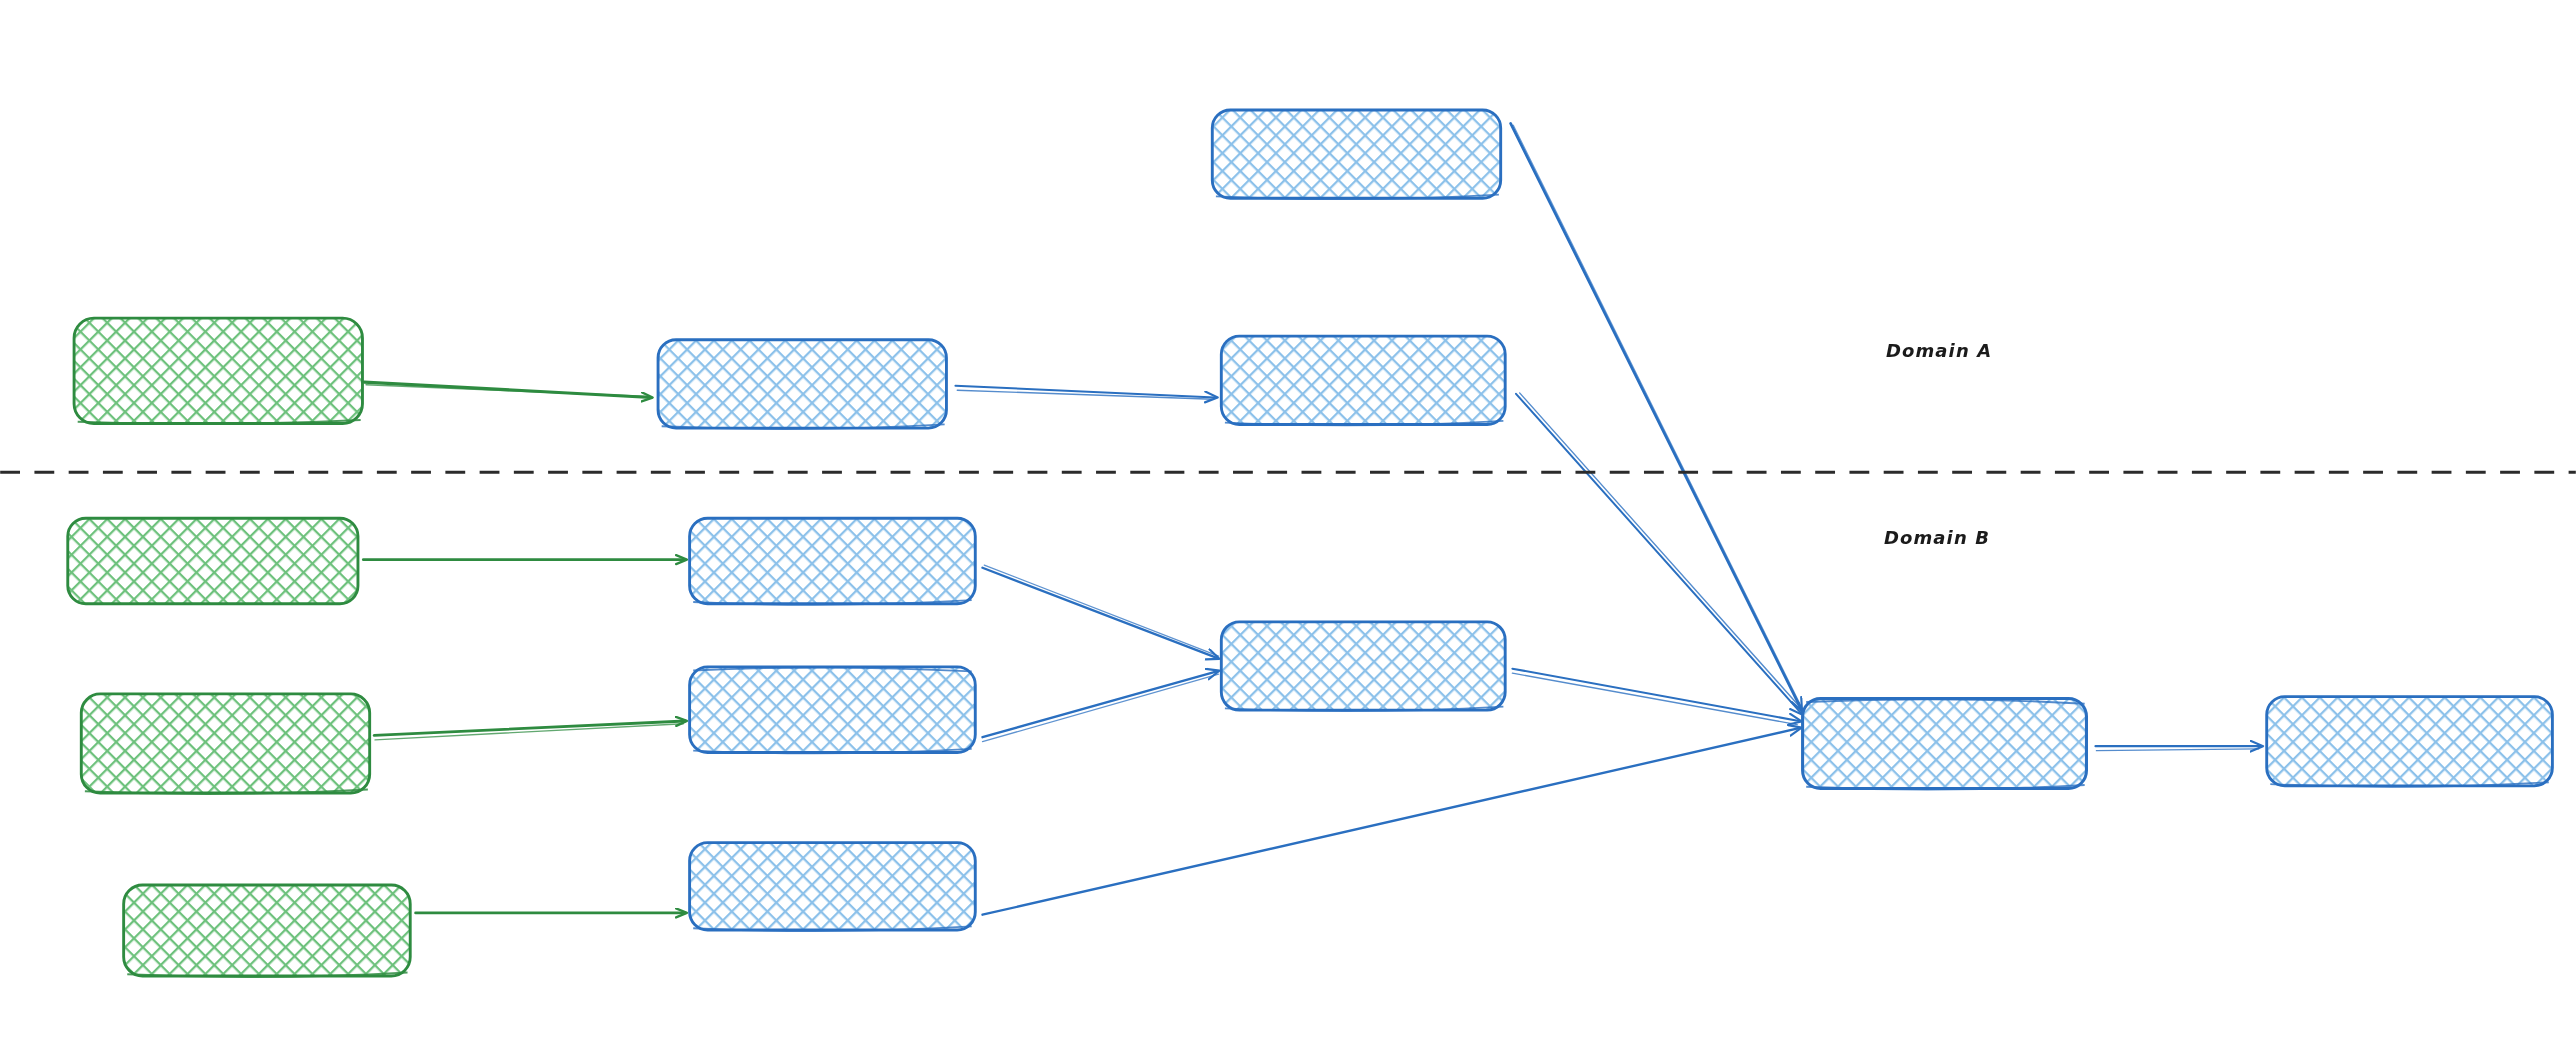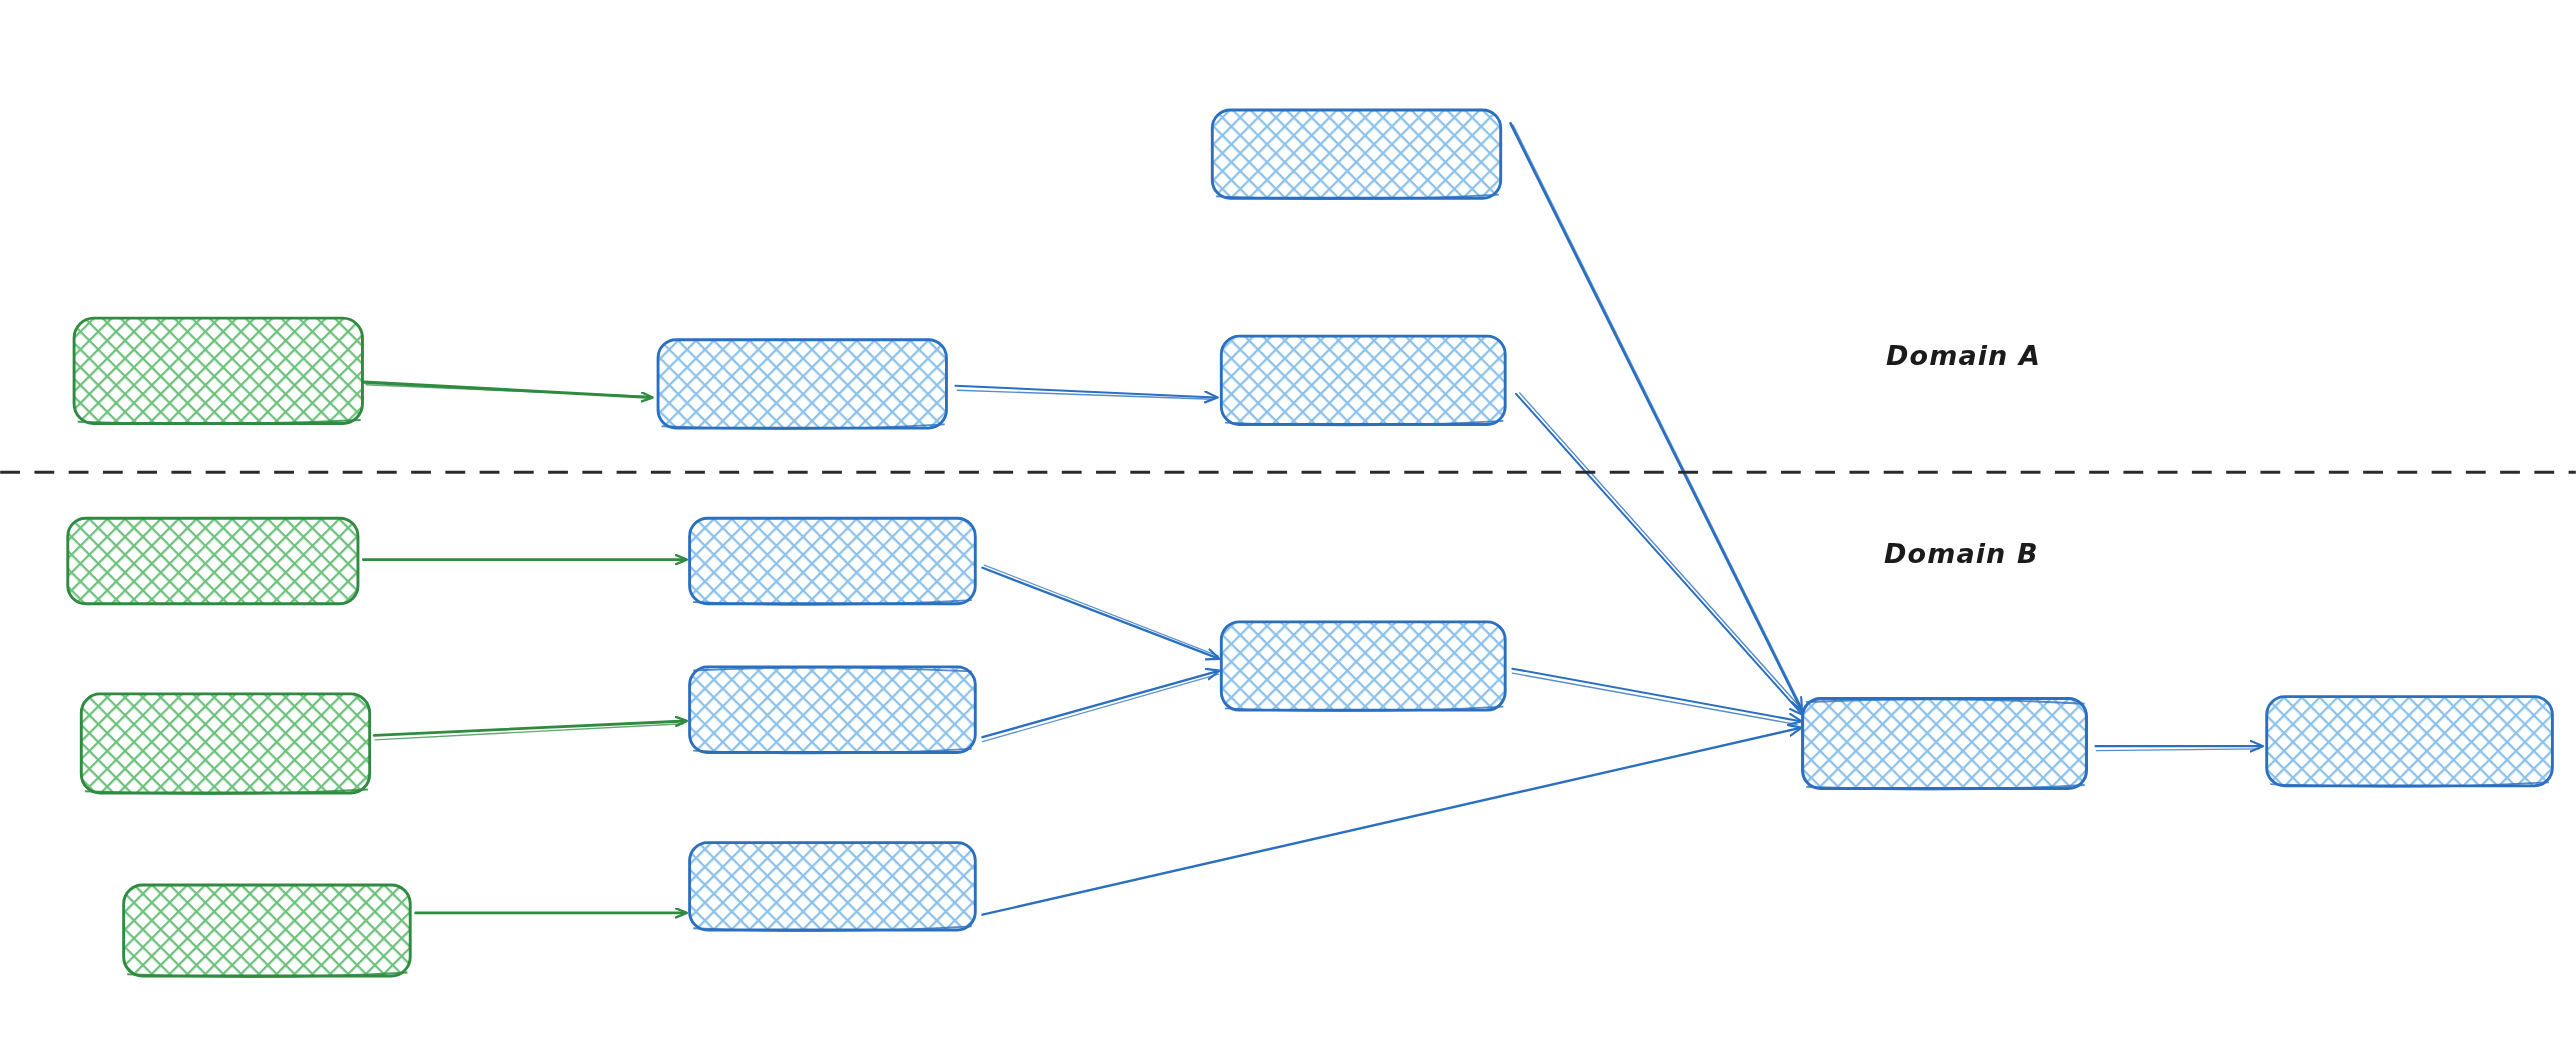--- a/index.html
+++ b/index.html
@@ -21,30 +21,30 @@
   #diagram-svg {
     position: absolute;
     left: 0;
     top: 0;
     width: 2576px;
     height: 1049px;
   }
   .domain-label {
     position: absolute;
     font-family: "DejaVu Sans", sans-serif;
-    font-size: 27px;
+    font-size: 18px;
     font-style: italic;
     font-weight: 600;
     letter-spacing: 1.1px;
     color: #1b1b1b;
     white-space: nowrap;
     user-select: none;
   }
   #label-domain-a { left: 1886px; top: 340px; }
-  #label-domain-b { left: 1884px; top: 538px; }
+  #label-domain-b { left: 1884px; top: 527px; }
 </style>
 </head>
 <body>
 
 <div id="canvas">
 
   <svg id="diagram-svg" viewBox="0 0 2858 1164" xmlns="http://www.w3.org/2000/svg">
     <defs>
 
       <pattern id="hatch-green" width="14" height="14" patternUnits="userSpaceOnUse" patternTransform="rotate(45)">

